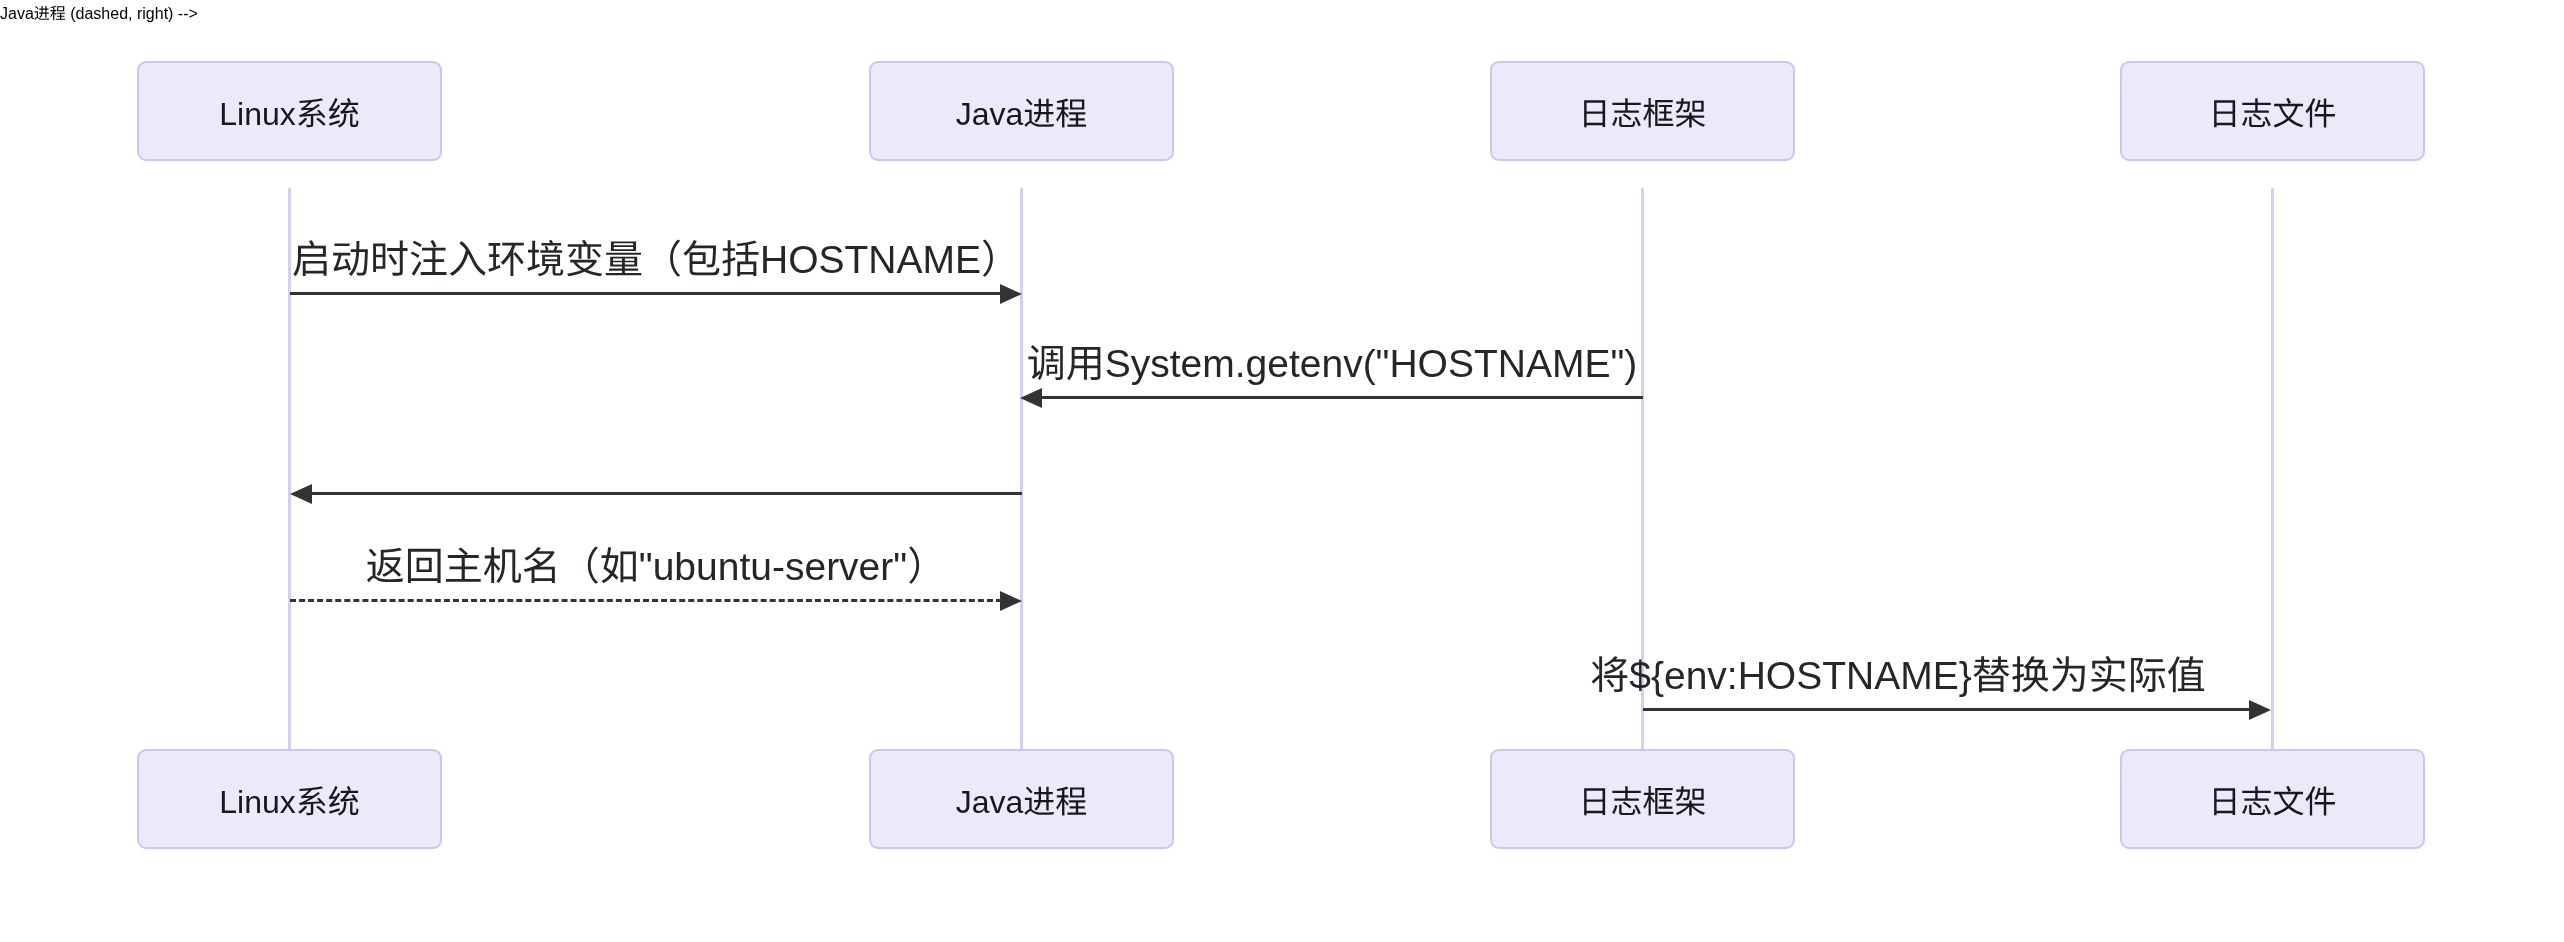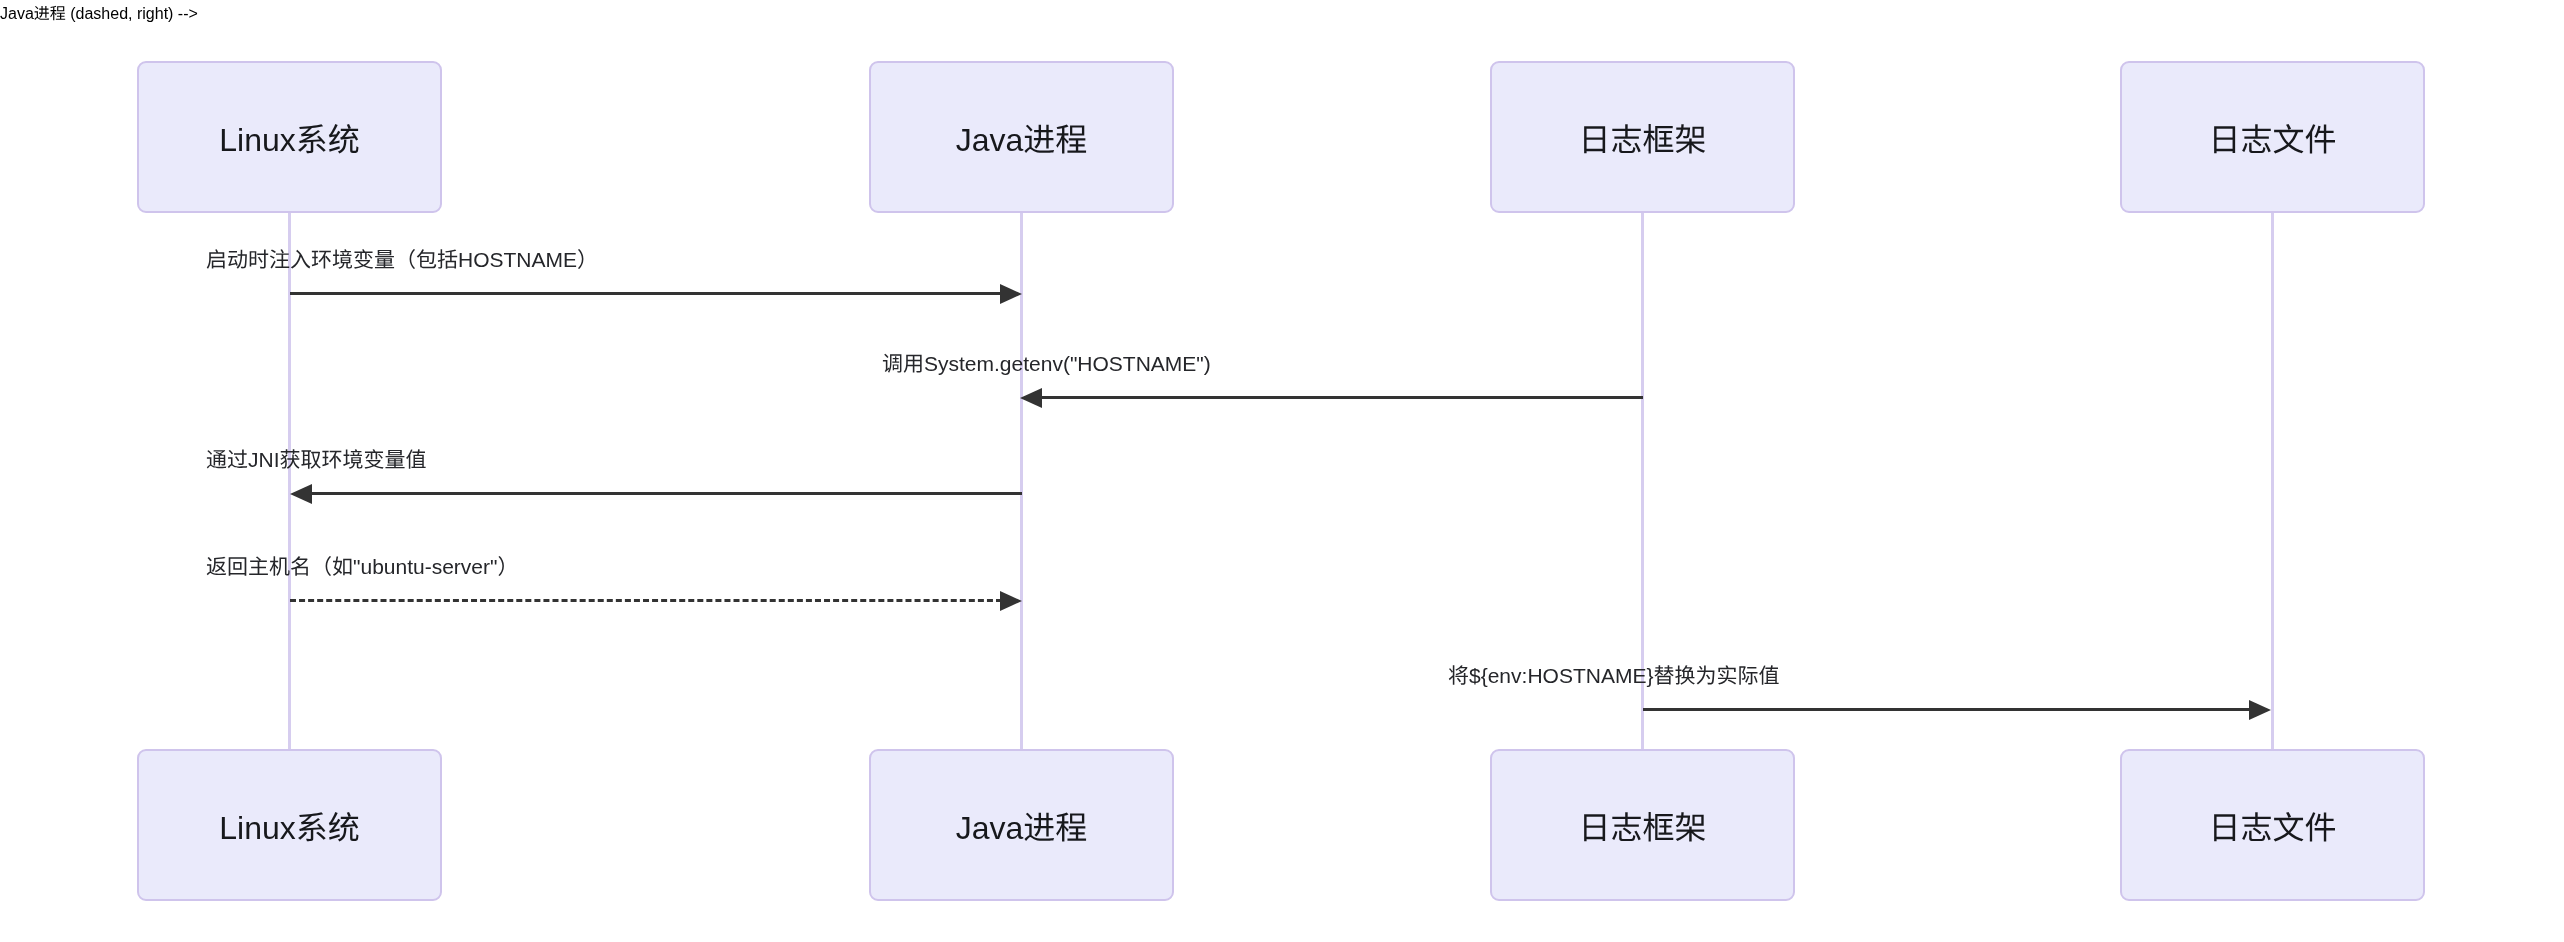--- a/index.html
+++ b/index.html
@@ -11,21 +11,21 @@
     position: relative;
     width: 2564px;
     height: 942px;
     background: var(--background, #ffffff);
     font-family: "Liberation Sans", "DejaVu Sans", sans-serif;
     overflow: hidden;
   }
   .actor-box {
     position: absolute;
     width: 305px;
-    height: 152px;
+    height: 100px;
     box-sizing: border-box;
     background: var(--actor-fill, #eaeafb);
     border: 2px solid var(--actor-border, #cfc4ec);
     border-radius: 9px;
     display: flex;
     align-items: center;
     justify-content: center;
     font-size: 32px;
     color: var(--actor-text, #17181c);
     z-index: 3;
@@ -34,21 +34,22 @@
     position: absolute;
     width: 3px;
     top: 188px;
     height: 562px;
     background: var(--lifeline, #d6cdef);
     z-index: 1;
   }
   .msg-label {
     position: absolute;
     width: 900px;
-    font-size: 21px;
+    text-align: center;
+    font-size: 39px;
     line-height: 36px;
     color: var(--text, #25262a);
     z-index: 2;
     white-space: nowrap;
   }
   .msg-line {
     position: absolute;
     height: 0;
     border-top: 3px solid var(--arrow, #333333);
     z-index: 2;
@@ -110,21 +111,20 @@
   <div class="msg-label" style="left:206px; top:242px">启动时注入环境变量（包括HOSTNAME）</div>
   <div class="msg-line" style="left:290px; top:292px; width:712px"></div>
   <div class="arrowhead right" style="left:1000px; top:284px"></div>
 
   
   <div class="msg-label" style="left:882px; top:346px">调用System.getenv("HOSTNAME")</div>
   <div class="msg-line" style="left:1042px; top:396px; width:601px"></div>
   <div class="arrowhead left" style="left:1020px; top:388px"></div>
 
   
-  <div class="msg-label" style="left:206px; top:442px">通过JNI获取环境变量值</div>
   <div class="msg-line" style="left:312px; top:492px; width:710px"></div>
   <div class="arrowhead left" style="left:290px; top:484px"></div>
 
    Java进程 (dashed, right) --&gt;
   <div class="msg-label" style="left:206px; top:549px">返回主机名（如"ubuntu-server"）</div>
   <div class="msg-line dashed" style="left:290px; top:599px; width:712px"></div>
   <div class="arrowhead right" style="left:1000px; top:591px"></div>
 
   
   <div class="msg-label" style="left:1448px; top:658px">将${env:HOSTNAME}替换为实际值</div>

